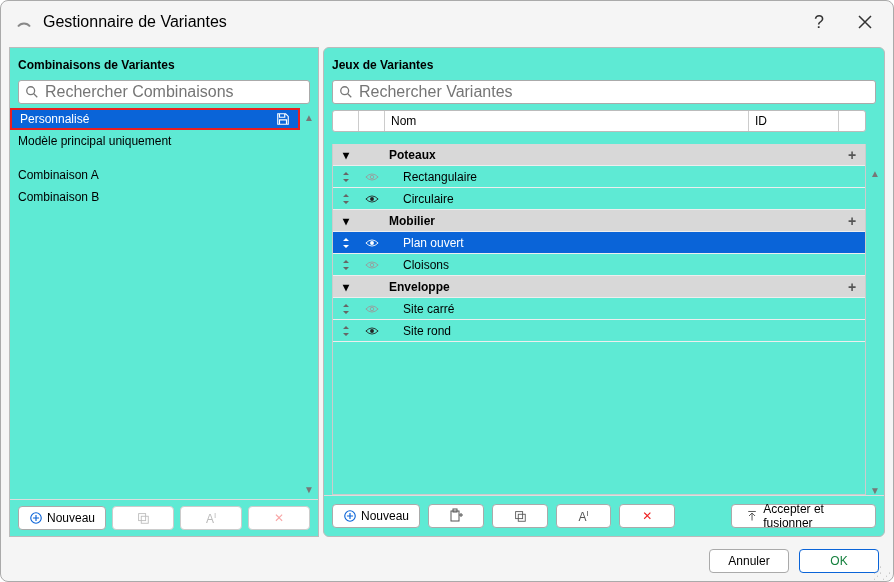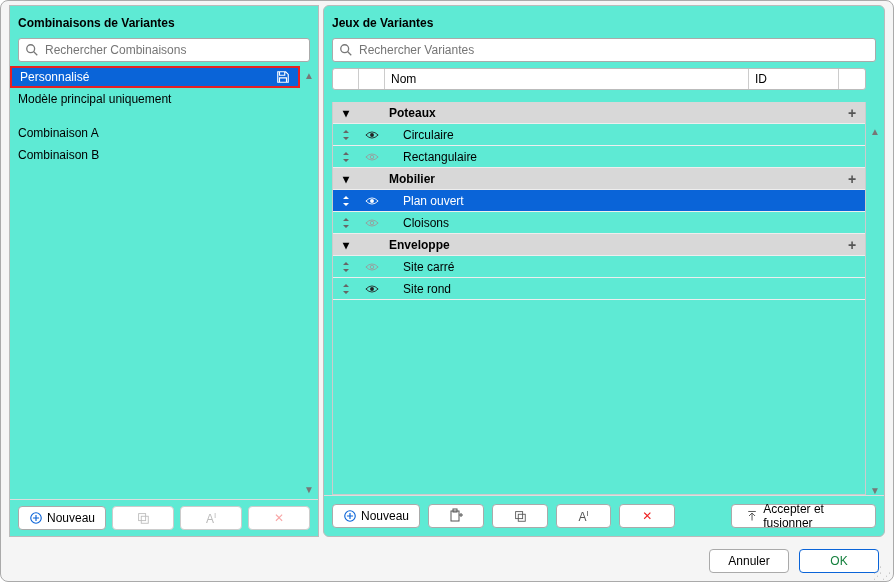--- a/index.html
+++ b/index.html
@@ -8,21 +8,21 @@
 .titlebar { display: flex; align-items: center; padding: 8px 14px; height: 42px; }
 .app-icon { width: 18px; height: 18px; margin-right: 10px; }
 .title-text { font-size: 16px; font-weight: 500; flex: 1; }
 .titlebar-btn { width: 28px; height: 28px; display: flex; align-items: center; justify-content: center; font-size: 18px; color: #333; margin-left: 18px; cursor: pointer; }
 .content { display: flex; flex: 1; min-height: 0; }
 .left-panel { width: 310px; border: 1px solid #bbb; border-radius: 0; margin: 4px 2px 4px 8px; display: flex; flex-direction: column; background: #5eead4; }
 .right-panel { flex: 1; border: 1px solid #bbb; border-radius: 6px; margin: 4px 8px 4px 2px; display: flex; flex-direction: column; background: #5eead4; min-width: 0; }
 .panel-header { font-size: 12px; font-weight: 600; padding: 10px 8px 4px 8px; }
 .search-wrap { padding: 4px 8px; }
 .search-box { display: flex; align-items: center; border: 1px solid #aaa; border-radius: 3px; height: 24px; padding: 0 6px; background: #fff; }
-.search-box input { border: none; outline: none; font-size: 12px; flex: 1; background: transparent; }
+.search-box input { border: none; outline: none; font-size: 16px; flex: 1; background: transparent; }
 .search-icon { width: 14px; height: 14px; margin-right: 4px; color: #777; }
 .list-area { flex: 1; overflow: hidden; position: relative; display: flex; }
 .list-inner { flex: 1; }
 .scroll-col { width: 18px; display: flex; flex-direction: column; align-items: center; justify-content: space-between; padding: 4px 0; }
 .scroll-arrow { font-size: 10px; color: #777; }
 .combo-item { font-size: 12px; padding: 4px 8px; height: 22px; display: flex; align-items: center; justify-content: space-between; }
 .combo-item.selected { background: #0a64d8; color: #fff; border: 2px solid #e82020; gap: 29px; }
 .combo-sep { height: 12px; }
 .save-icon { width: 14px; height: 14px; }
 .left-toolbar { display: flex; padding: 6px 8px; gap: 6px; border-top: 1px solid #ddd; }
@@ -56,20 +56,34 @@
 .btn.normal { min-width: 80px; justify-content: center; }
 .resize-grip { position: absolute; bottom: 3px; right: 3px; font-size: 9px; color: #bbb; line-height: 6px; }
 .eye-svg { width: 14px; height: 10px; }
 .sort-svg { width: 8px; height: 12px; }
 .panel-body { display: flex; flex-direction: column; flex: 1; min-height: 0; position: relative; }
 </style>
 </head>
 <body>
 
 <div class="dialog">
+  <div class="titlebar">
+    <span class="app-icon">
+      <svg viewBox="0 0 24 24">
+          <path d="M4 18 A10 10 0 0 1 20 18" fill="none" stroke="#888" stroke-width="2.5"></path>
+        </svg>
+    </span>
+    <span class="title-text">Gestionnaire de Variantes</span>
+    <span class="titlebar-btn">?</span>
+    <span class="titlebar-btn">
+      <svg width="14" height="14" viewBox="0 0 14 14">
+          <path d="M1 1 L13 13 M13 1 L1 13" stroke="#333" stroke-width="1.5"></path>
+        </svg>
+    </span>
+  </div>
 
   <div class="content">
 
     <div class="left-panel">
       <div class="panel-header">Combinaisons de Variantes</div>
       <div class="search-wrap">
         <div class="search-box">
           <span class="search-icon">
             <svg viewBox="0 0 16 16">
                 <circle cx="6.5" cy="6.5" r="4.5" fill="none" stroke="currentColor" stroke-width="1.5"></circle>
@@ -160,40 +174,40 @@
             <div class="cell-plus">+</div>
           </div>
           <div class="var-row">
             <div class="cell-exp">
                 <svg class="sort-svg" viewBox="0 0 8 12">
                   <path d="M4 1 L1 4 L7 4 Z M4 11 L1 8 L7 8 Z" fill="#666"></path>
                 </svg>
               </div>
             <div class="cell-eye">
                 <svg class="eye-svg" viewBox="0 0 16 10">
+                  <path d="M1 5 Q8 -2 15 5 Q8 12 1 5 Z" fill="none" stroke="#999"></path>
+                  <circle cx="8" cy="5" r="2" fill="none" stroke="#999"></circle>
+                </svg>
+              </div>
+            <div class="cell-name child">Rectangulaire</div>
+            <div class="cell-plus"></div>
+          </div>
+          <div class="var-row">
+            <div class="cell-exp">
+                <svg class="sort-svg" viewBox="0 0 8 12">
+                  <path d="M4 1 L1 4 L7 4 Z M4 11 L1 8 L7 8 Z" fill="#666"></path>
+                </svg>
+              </div>
+            <div class="cell-eye">
+                <svg class="eye-svg" viewBox="0 0 16 10">
                   <path d="M1 5 Q8 -2 15 5 Q8 12 1 5 Z" fill="none" stroke="#222"></path>
                   <circle cx="8" cy="5" r="2.2" fill="#222"></circle>
                 </svg>
               </div>
             <div class="cell-name child">Circulaire</div>
-            <div class="cell-plus"></div>
-          </div>
-          <div class="var-row">
-            <div class="cell-exp">
-                <svg class="sort-svg" viewBox="0 0 8 12">
-                  <path d="M4 1 L1 4 L7 4 Z M4 11 L1 8 L7 8 Z" fill="#666"></path>
-                </svg>
-              </div>
-            <div class="cell-eye">
-                <svg class="eye-svg" viewBox="0 0 16 10">
-                  <path d="M1 5 Q8 -2 15 5 Q8 12 1 5 Z" fill="none" stroke="#999"></path>
-                  <circle cx="8" cy="5" r="2" fill="none" stroke="#999"></circle>
-                </svg>
-              </div>
-            <div class="cell-name child">Rectangulaire</div>
             <div class="cell-plus"></div>
           </div>
 
           <div class="var-row group">
             <div class="cell-exp">
                 <span>▾</span>
               </div>
             <div class="cell-eye"></div>
             <div class="cell-name">Mobilier</div>
             <div class="cell-plus">+</div>

